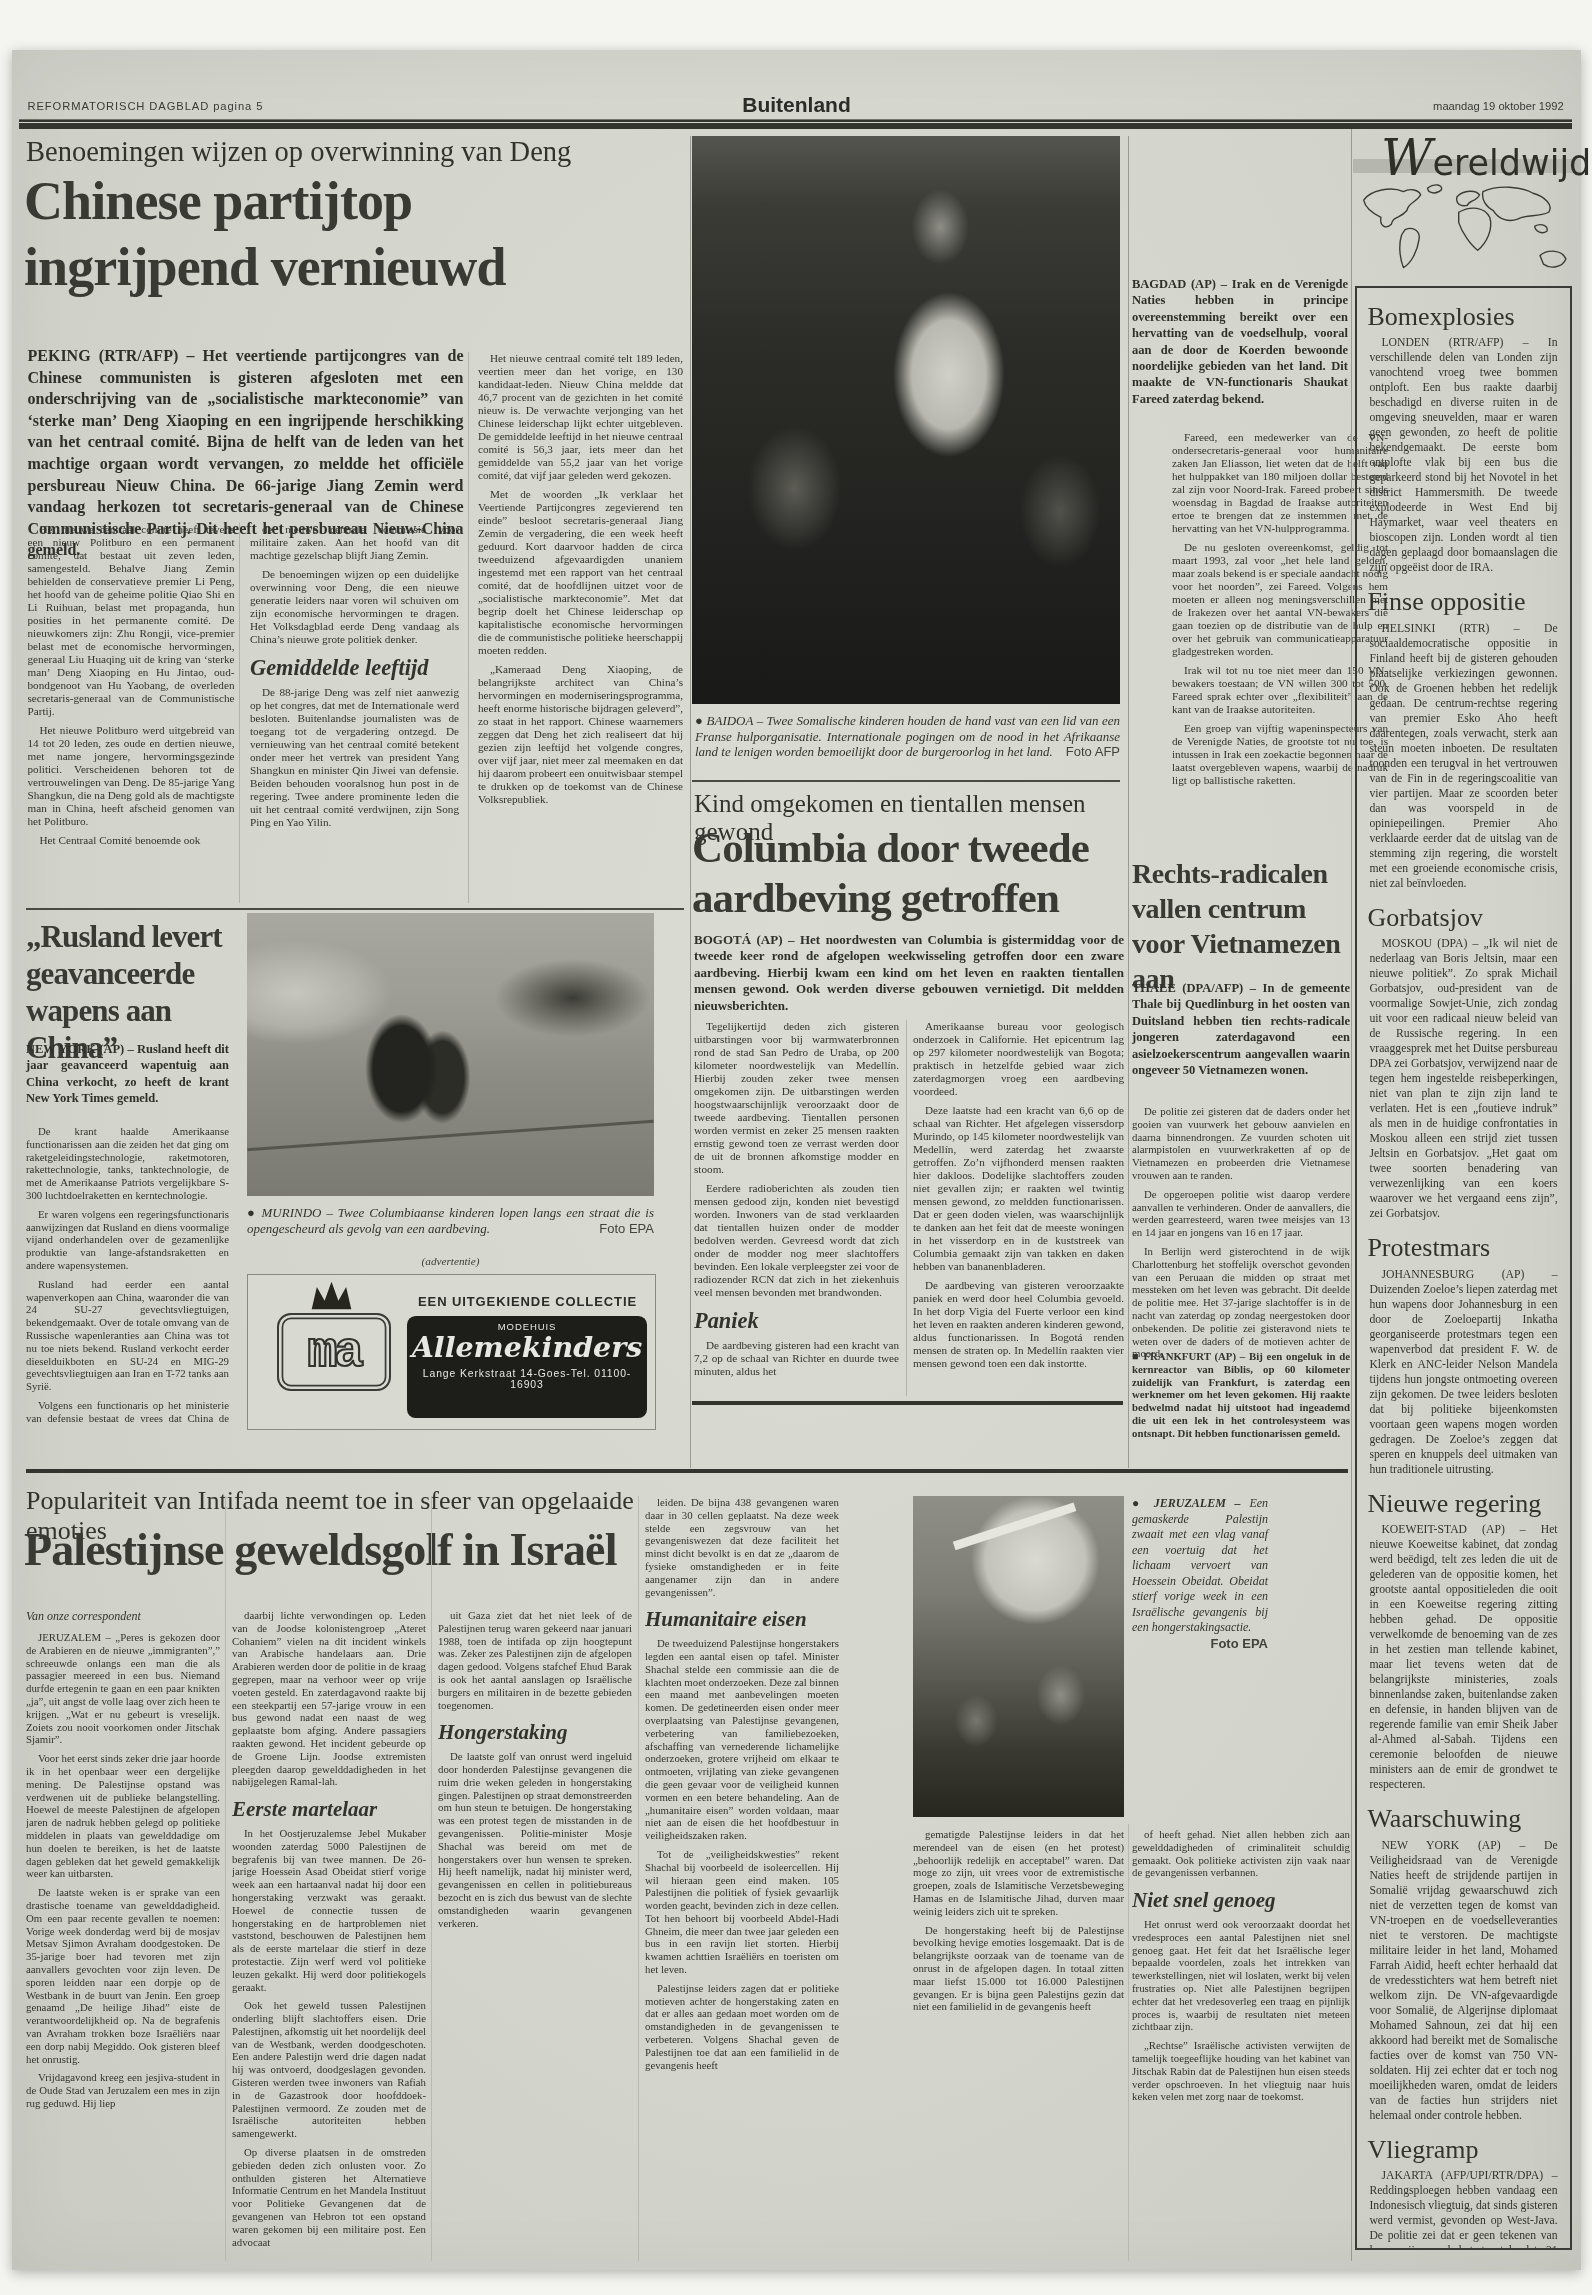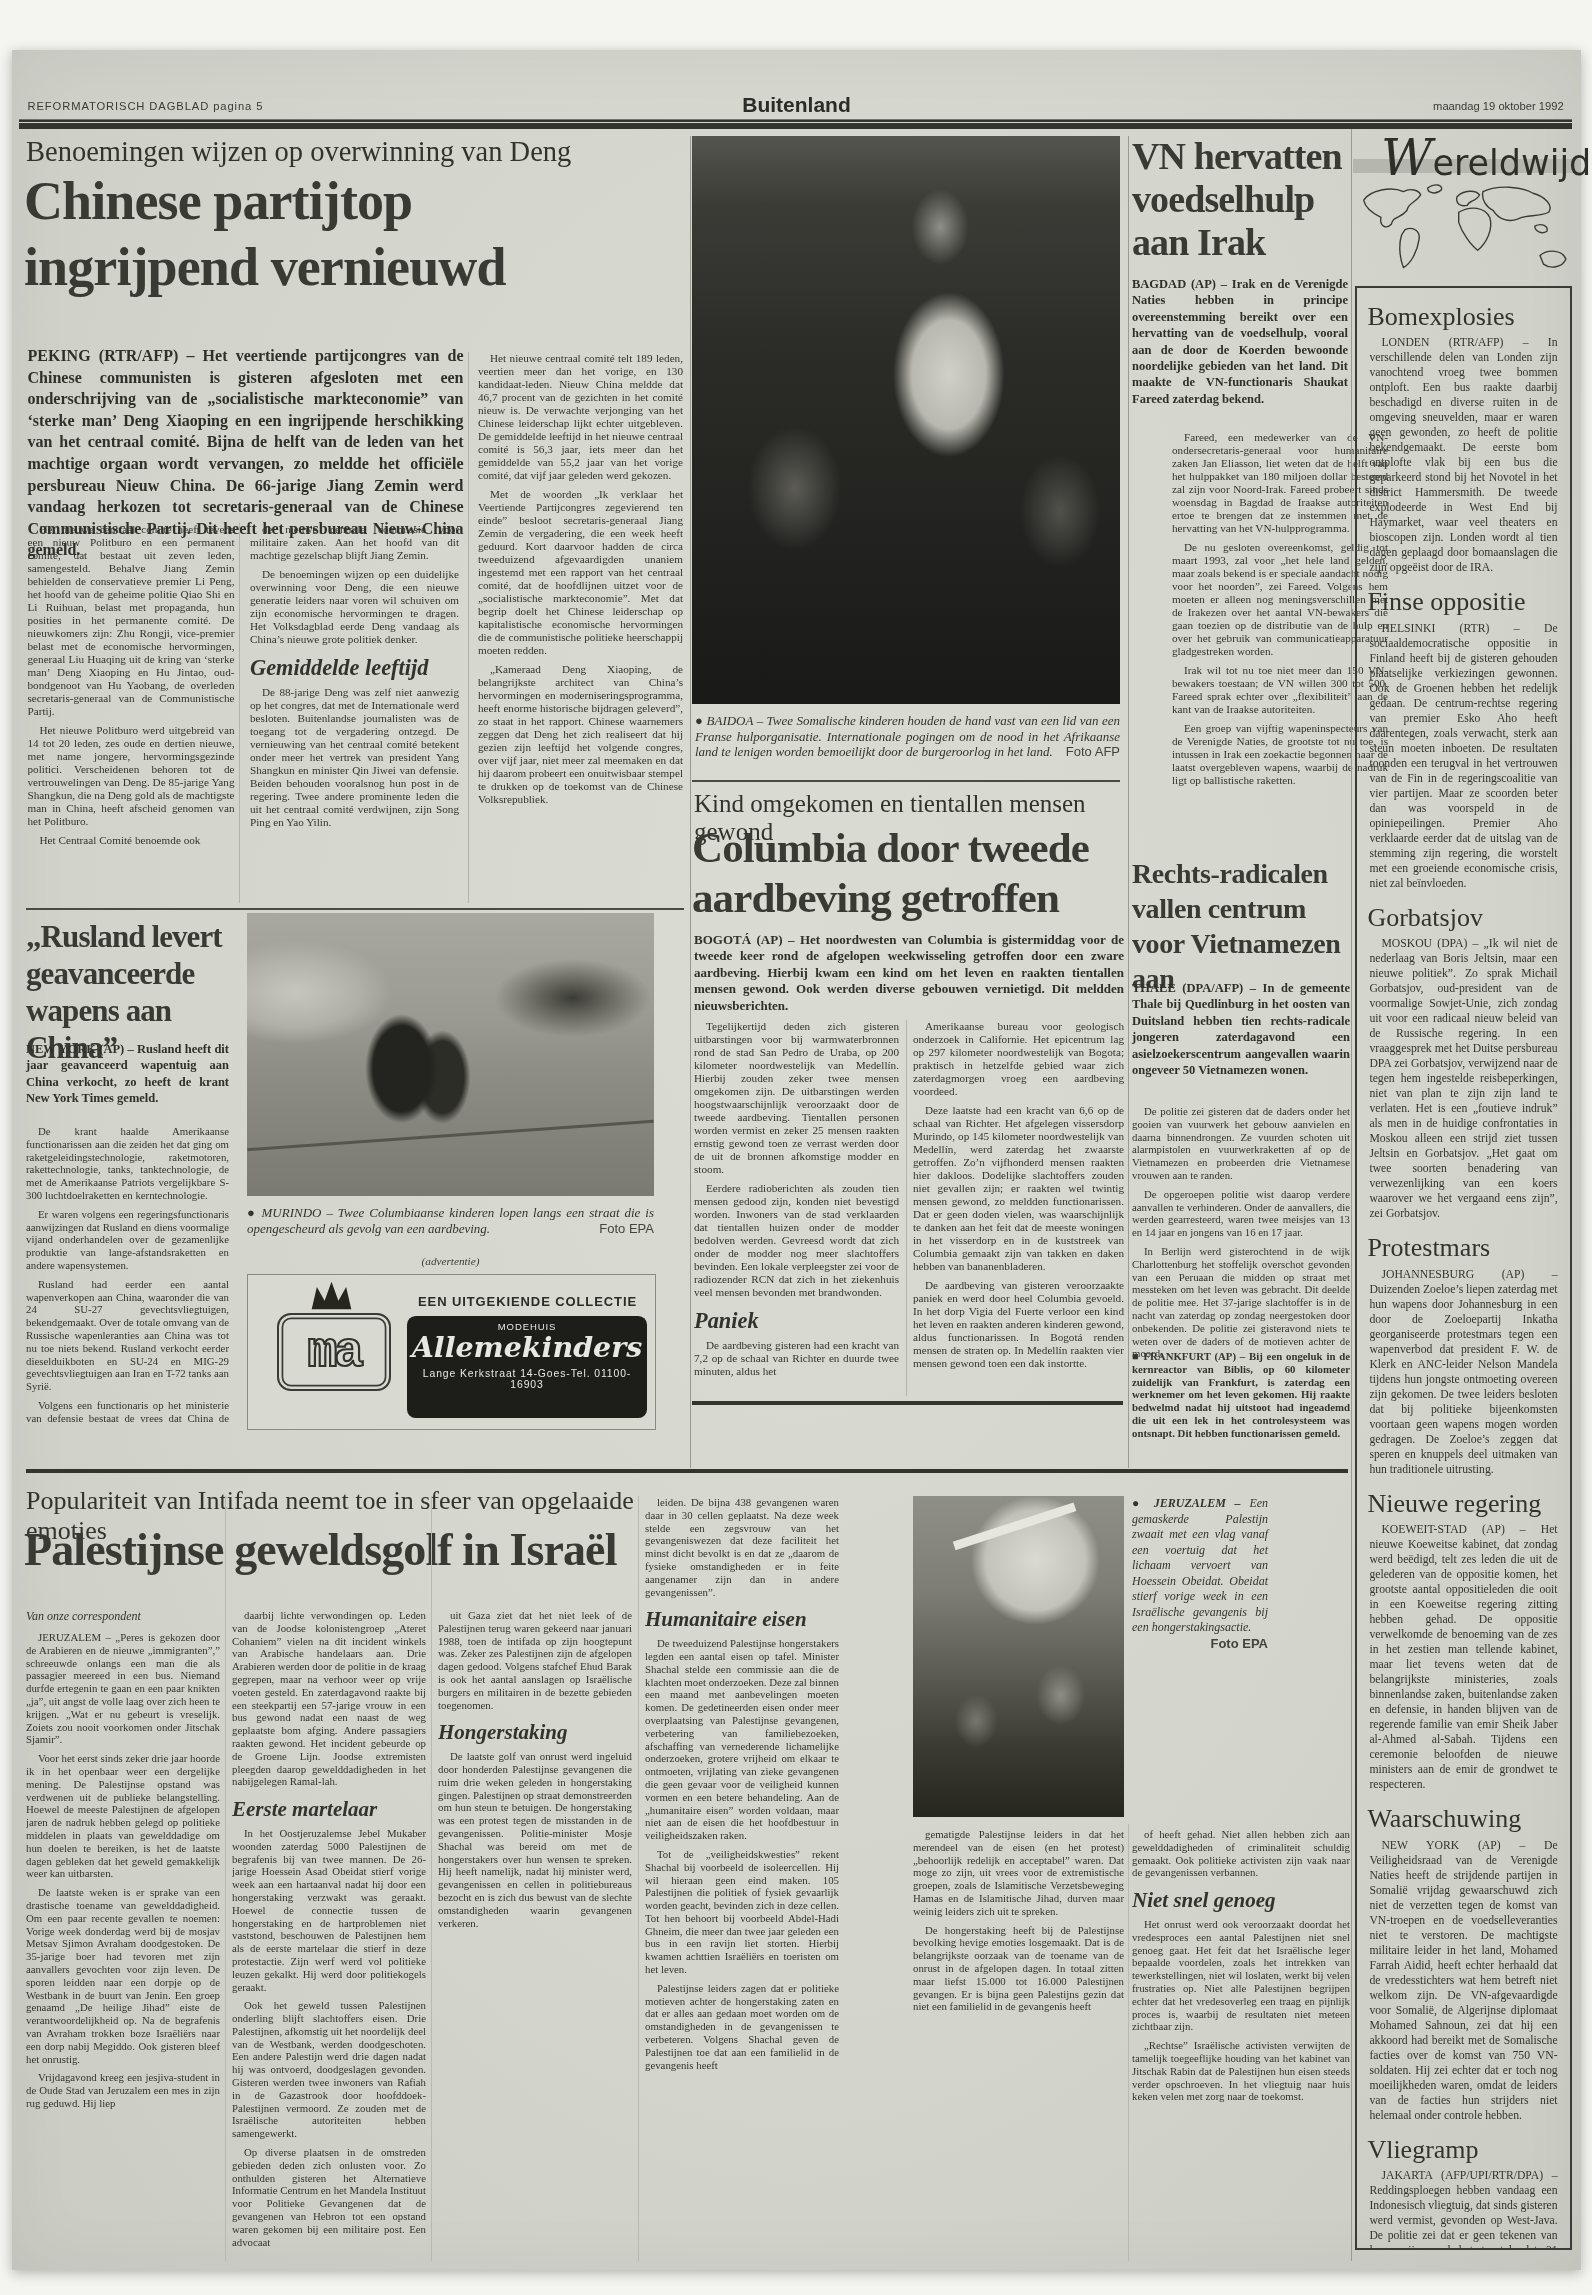--- a/index.html
+++ b/index.html
@@ -148,21 +148,20 @@
           <p>De aardbeving gisteren had een kracht van 7,2 op de schaal van Richter en duurde twee minuten, aldus het</p>
         </div>
     </div>
     <div class="abs body-col f13" style="left:901px;top:970px;width:211px;height:376px;">
         <p>Amerikaanse bureau voor geologisch onderzoek in Californie. Het epicentrum lag op 297 kilometer noordwestelijk van Bogota; praktisch in hetzelfde gebied waar zich zaterdagmorgen vroeg een aardbeving voordeed.</p>
         <p>Deze laatste had een kracht van 6,6 op de schaal van Richter. Het afgelegen vissersdorp Murindo, op 145 kilometer noordwestelijk van Medellín, werd zaterdag het zwaarste getroffen. Zo’n vijfhonderd mensen raakten hier dakloos. Dodelijke slachtoffers zouden niet gevallen zijn; er raakten wel twintig mensen gewond, zo meldden functionarissen. Dat er geen doden vielen, was waarschijnlijk te danken aan het feit dat de meeste woningen in het visserdorp en in de kuststreek van Columbia gemaakt zijn van takken en daken hebben van bananenbladeren.</p>
         <p>De aardbeving van gisteren veroorzaakte paniek en werd door heel Columbia gevoeld. In het dorp Vigia del Fuerte verloor een kind het leven en raakten anderen kinderen gewond, aldus functionarissen. In Bogotá renden mensen de straten op. In Medellín raakten vier mensen gewond toen een dak instortte.</p>
       </div>
     <div class="abs rule-heavy" style="left:680px;top:1351px;width:431px;height:3.5px;"></div>
 
-    <div class="abs headline" style="left:1120px;top:85px;width:217px;font-size:38px;line-height:43px;">VN hervatten voedselhulp aan Irak</div>
     <div class="abs intro" style="left:1120px;top:226px;width:216px;font-size:12.5px;line-height:16.4px;">BAGDAD (AP) – Irak en de Verenigde Naties hebben in principe overeenstemming bereikt over een hervatting van de voedselhulp, vooral aan de door de Koerden bewoonde noordelijke gebieden van het land. Dit maakte de VN-functionaris Shaukat Fareed zaterdag bekend.</div>
     <div class="abs body-col f13" style="left:1160px;top:381px;width:216px;height:423px;">
         <p>Fareed, een medewerker van de VN-ondersecretaris-generaal voor humanitaire zaken Jan Eliasson, liet weten dat de helft van het hulppakket van 180 miljoen dollar bestemd zal zijn voor Noord-Irak. Fareed probeert sinds woensdag in Bagdad de Iraakse autoriteiten ertoe te brengen dat ze instemmen met de hervatting van het VN-hulpprogramma.</p>
         <p>De nu gesloten overeenkomst, geldig tot maart 1993, zal voor „het hele land gelden, maar zoals bekend is er speciale aandacht nodig voor het noorden”, zei Fareed. Volgens hem moeten er alleen nog meningsverschillen met de Irakezen over het aantal VN-bewakers die gaan toezien op de distributie van de hulp en over het gebruik van communicatieapparatuur gladgestreken worden.</p>
         <p>Irak wil tot nu toe niet meer dan 150 VN-bewakers toestaan; de VN willen 300 tot 500. Fareed sprak echter over „flexibiliteit” aan de kant van de Iraakse autoriteiten.</p>
         <p>Een groep van vijftig wapeninspecteurs van de Verenigde Naties, de grootste tot nu toe, is intussen in Irak een zoekactie begonnen naar de laatst overgebleven wapens, waarbij de nadruk ligt op ballistische raketten.</p>
       </div>
 
     <div class="abs headline" style="left:1120px;top:806px;width:223px;font-size:28px;line-height:35px;letter-spacing:-0.4px;">Rechts-radicalen vallen centrum voor Vietnamezen aan</div>
     <div class="abs intro" style="left:1120px;top:930px;width:218px;font-size:12.5px;line-height:16.4px;">THALE (DPA/AFP) – In de gemeente Thale bij Quedlinburg in het oosten van Duitsland hebben tien rechts-radicale jongeren zaterdagavond een asielzoekerscentrum aangevallen waarin ongeveer 50 Vietnamezen wonen.</div>

